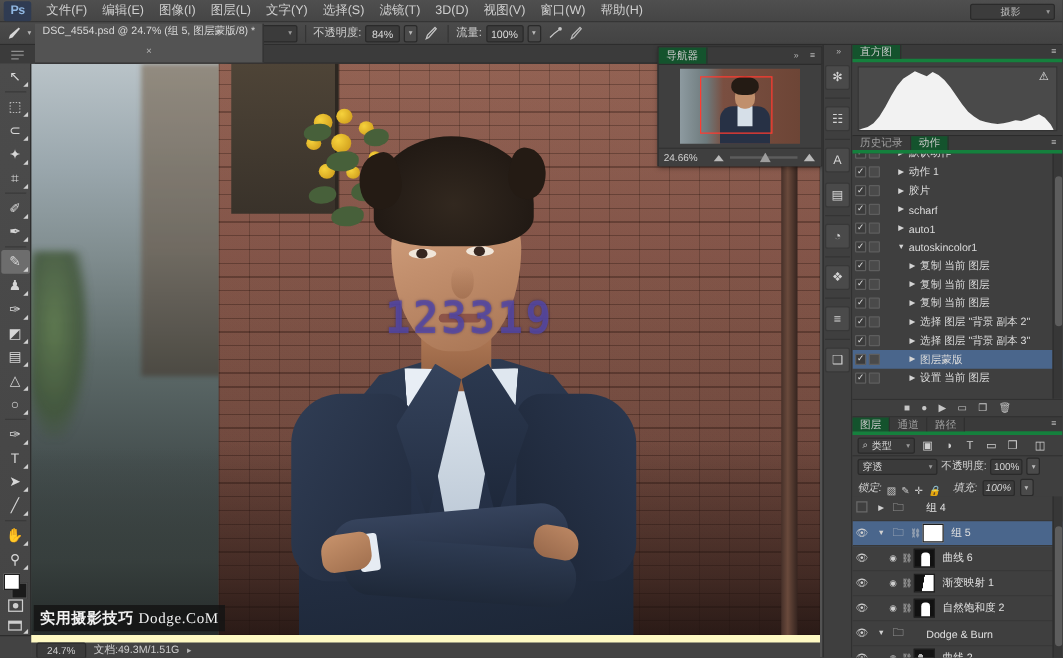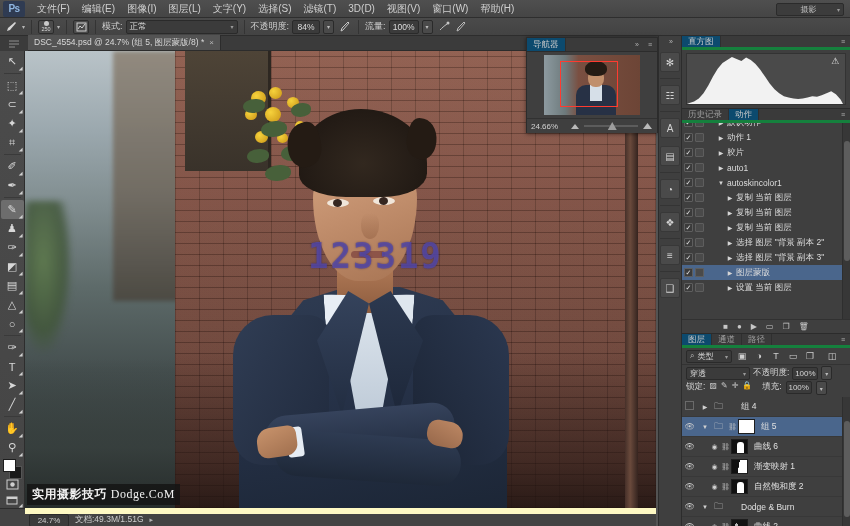--- a/index.html
+++ b/index.html
@@ -69,23 +69,23 @@
   }
   .ob-icon { width:15px;height:15px;display:flex;align-items:center;justify-content:center; }
 
   
   .tabbar {
     position:absolute; left:28px; top:36px; width:822px; height:15px;
     background:#3b3b3b; border-bottom:1px solid #2c2c2c;
     display:flex; align-items:flex-end;
   }
   .doc-tab {
-    height:15px; background:#535353; border-right:1px solid #2c2c2c;
+    height:31px; background:#535353; border-right:1px solid #2c2c2c;
     display:flex; align-items:center; padding:0 6px; gap:5px;
-    font-size:8.5px; color:#d8d8d8; white-space:nowrap;
+    font-size:8.5px; color:#d8d8d8; white-space:nowrap;flex-direction:column;
   }
   .doc-tab .close { font-size:8px; color:#b4b4b4; }
   .tab-corner {
     position:absolute; left:0; top:36px; width:28px; height:15px;
     background:#3b3b3b; display:flex; align-items:center; justify-content:center;
     font-size:7px; color:#8d8d8d;
   }
 
   
   .toolbar {
@@ -283,21 +283,21 @@
     position:absolute; left:526px; top:37px; width:132px; height:96px;
     background:#3f3f3f; border:1px solid #2b2b2b;
     box-shadow:0 1px 4px rgba(0,0,0,.5);
   }
   .pnl-tabstrip {
     height:14px; background:#3a3a3a; border-bottom:1px solid #2c2c2c;
     display:flex; align-items:stretch;
   }
   .pnl-tab {
     padding:0 6px; display:flex; align-items:center; font-size:8.5px; color:#cacaca;
-    border-right:1px solid #2f2f2f; background:#0c4a6e;
+    border-right:1px solid #2f2f2f; background:#14532d;
   }
   .pnl-tab.inactive { background:#3a3a3a; color:#9e9e9e; }
   .pnl-strip-fill { flex:1; }
   .pnl-menu { width:14px; display:flex;align-items:center;justify-content:center;font-size:7px;color:#b0b0b0;}
   .pnl-collapse { width:12px; display:flex;align-items:center;justify-content:center;font-size:7px;color:#b0b0b0;}
   .nav-thumb-wrap {
     position:relative; height:66px; background:#3f3f3f;
     display:flex; align-items:center; justify-content:center;
   }
   .nav-thumb {
@@ -403,21 +403,21 @@
   }
   .lay-mode .combo{
     width:64px;height:13px;background:#3b3b3b;border:1px solid #2a2a2a;border-radius:2px;
     display:flex;align-items:center;padding:0 3px;font-size:8px;
   }
   .lay-mode .combo .caret{margin-left:auto;font-size:6px;color:#9a9a9a;}
   .numfield{
     width:26px;height:13px;background:#3b3b3b;border:1px solid #2a2a2a;border-radius:2px;
     display:flex;align-items:center;justify-content:center;font-size:8px;
   }
-  .lay-lock { height:16px; display:flex;align-items:flex-start;gap:4px;padding:0 4px;font-size:8.5px;}
+  .lay-lock { height:16px; display:flex;align-items:flex-end;gap:4px;padding:0 4px;font-size:8.5px;font-style:italic;}
   .lock-ico{font-size:8px;color:#c8c8c8;}
   .layers-list { background:#3f3f3f; position:relative; height:146px; overflow:hidden; }
   .lay-row {
     height:20px; display:flex; align-items:center; gap:3px; padding-left:2px;
     border-bottom:1px solid #383838; font-size:8.5px; color:#e0e0e0; white-space:nowrap;
   }
   .lay-row.sel { background:#4a668c; }
   .eye-ico{width:11px;text-align:center;font-size:8px;color:#d0d0d0;}
   .disc-tri{width:8px;text-align:center;font-size:6px;color:#d0d0d0;}
   .folder-ico{width:13px;height:11px;display:flex;align-items:center;justify-content:center;font-size:9px;color:#cfcfcf;}
@@ -819,20 +819,27 @@
               <span class="dlgbox"></span>
               <span style="width: 9px;"></span>
               <span class="tri-r">▶</span>
               <span class="act-label">胶片</span>
             </div>
             <div class="act-row">
               <span class="chk">✓</span>
               <span class="dlgbox"></span>
               <span style="width: 9px;"></span>
               <span class="tri-r">▶</span>
+              <span class="act-label">scharf</span>
+            </div>
+            <div class="act-row">
+              <span class="chk">✓</span>
+              <span class="dlgbox"></span>
+              <span style="width: 9px;"></span>
+              <span class="tri-r">▶</span>
               <span class="act-label">auto1</span>
             </div>
             <div class="act-row">
               <span class="chk">✓</span>
               <span class="dlgbox"></span>
               <span style="width: 9px;"></span>
               <span class="tri-r">▼</span>
               <span class="act-label">autoskincolor1</span>
             </div>
             <div class="act-row">

